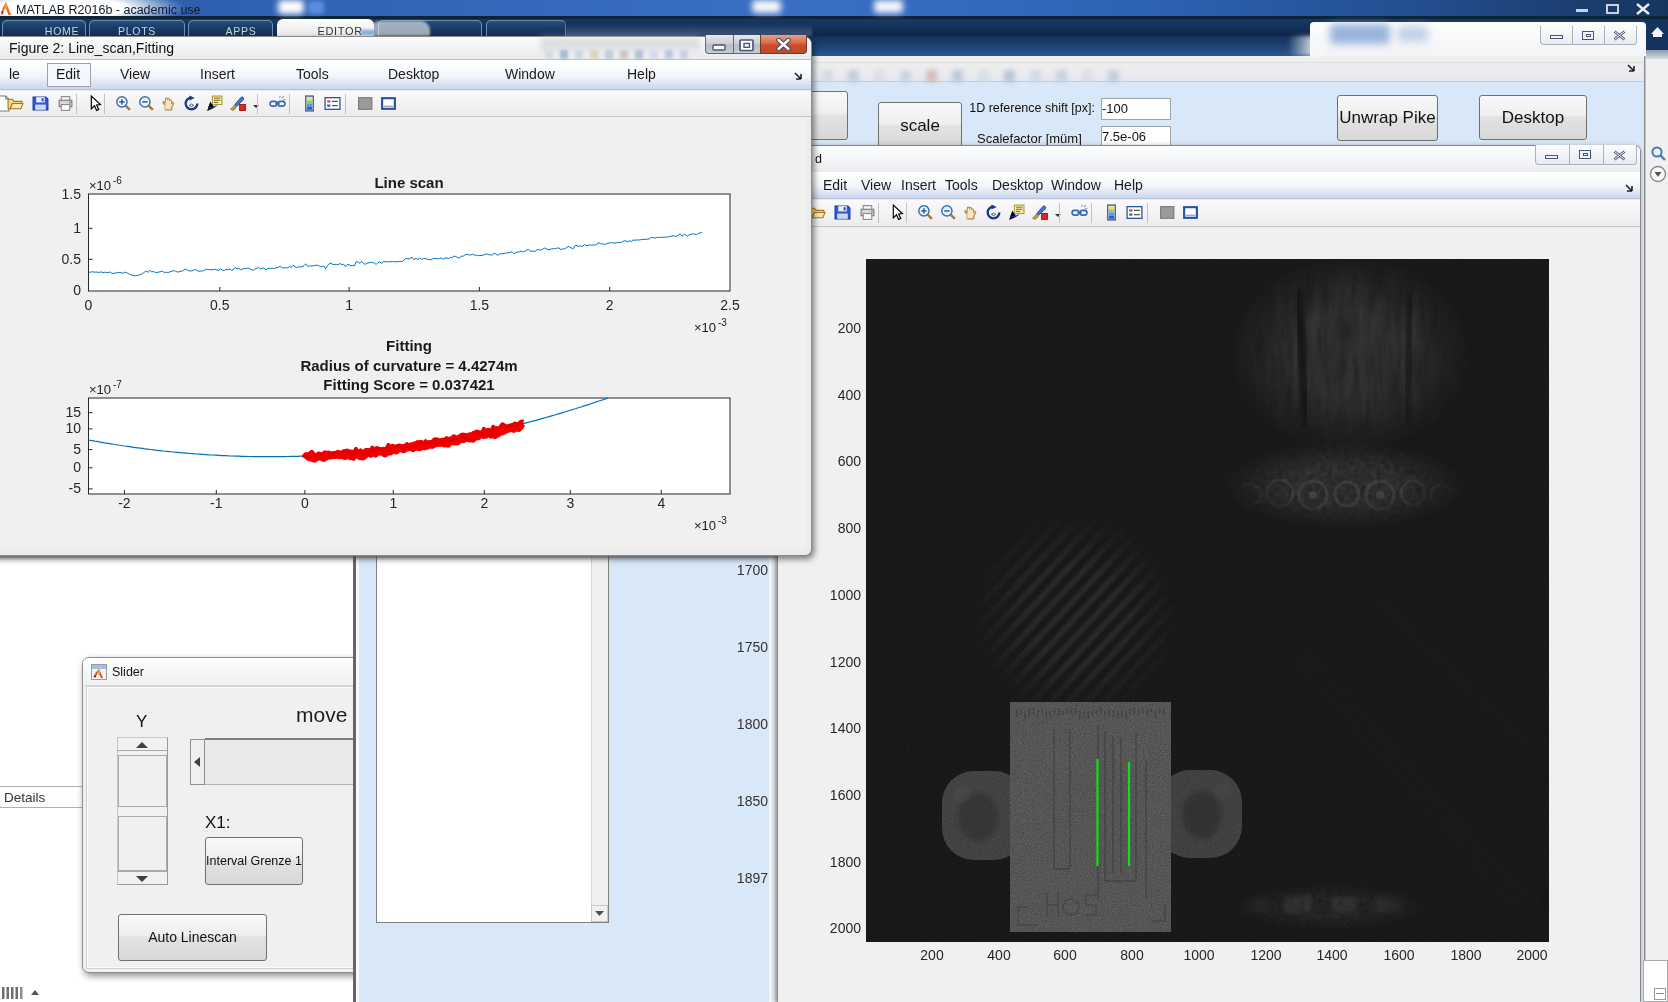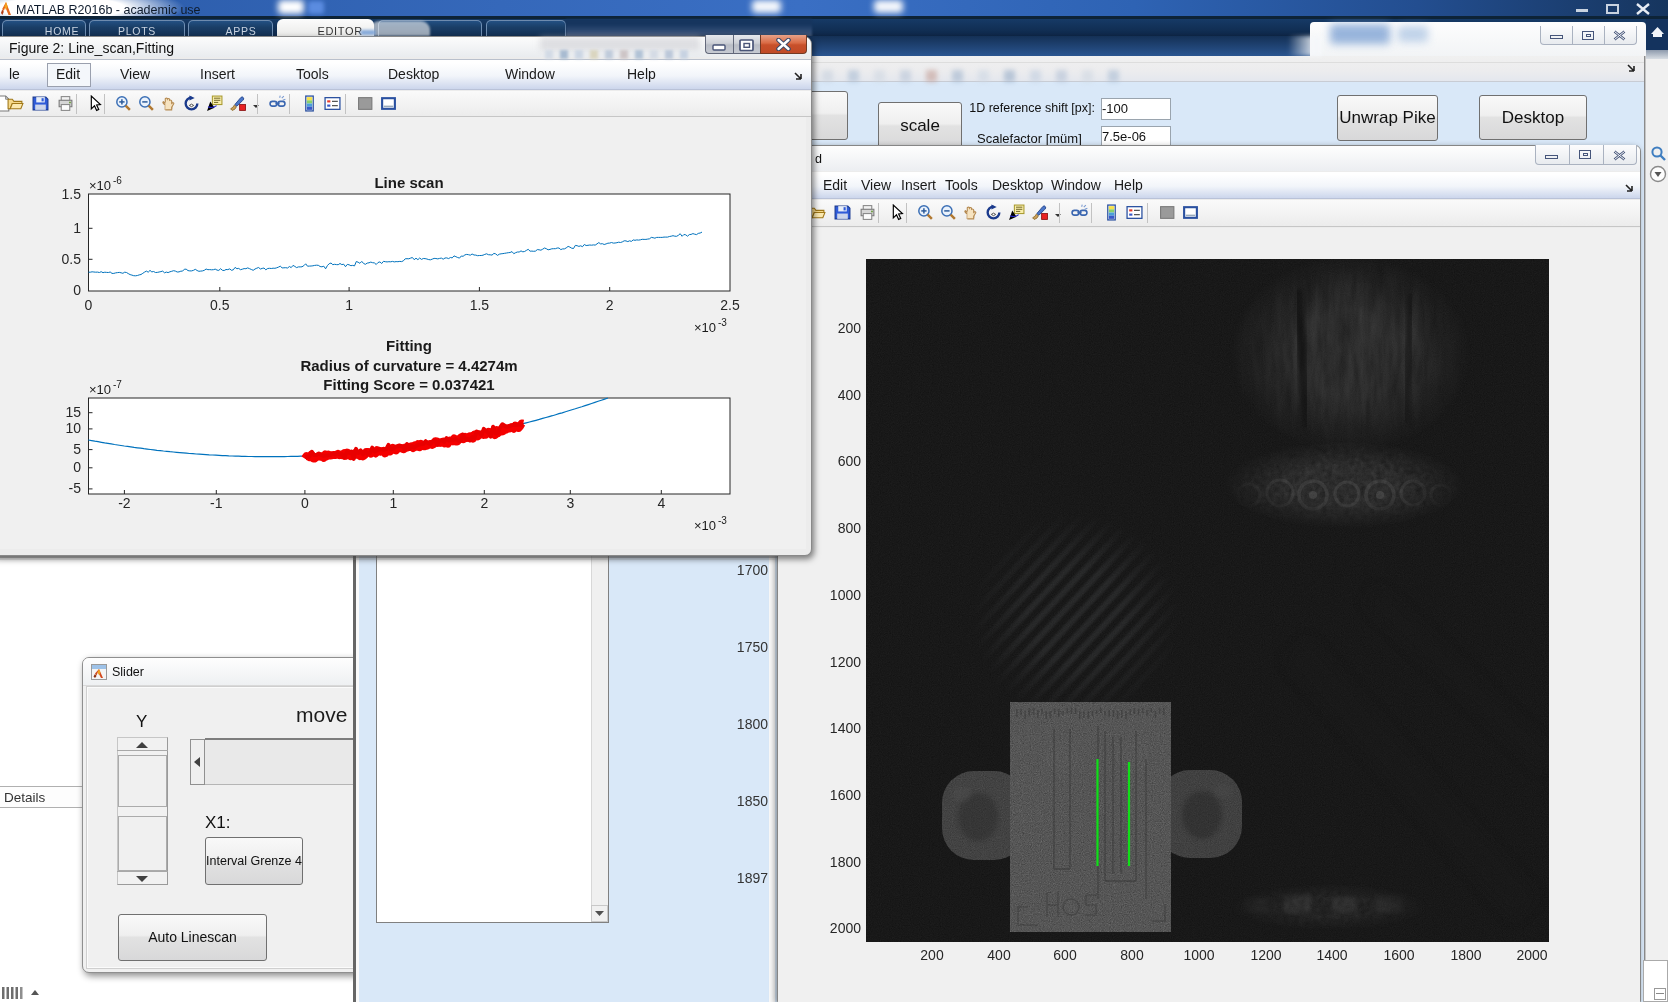--- a/index.html
+++ b/index.html
@@ -83,21 +83,21 @@
 <svg class="abs" style="left:136px;top:876px;" width="13" height="7">
       <polygon points="0,0 6,6 12,0" fill="#404040"></polygon>
     </svg>
 <div class="abs" style="left:190px;top:739px;width:15px;height:46px;background:#efefef;border:1px solid #909090;"></div>
 <svg class="abs" style="left:194px;top:757px;" width="7" height="11">
       <polygon points="6,0 0,5 6,10" fill="#404040"></polygon>
     </svg>
 <div class="abs" style="left:205px;top:738px;width:152px;height:47px;background:#e9e9e9;border-top:2px solid #7d7d7d;border-bottom:1px solid #b5b5b5;"></div>
 <div class="abs" style="left:296px;top:703px;font-size:21px;color:#1c1c1c;white-space:nowrap;">move line</div>
 <div class="abs" style="left:205px;top:813px;font-size:17px;color:#111;text-align:center;">X1:</div>
-<div class="btn7" style="left:205px;top:837px;width:98px;height:48px;font-size:12.5px;line-height:46px;">Interval Grenze 4</div>
+<div class="btn7" style="left:205px;top:837px;width:98px;height:48px;font-size:12.5px;line-height:46px;">Interval Grenze 1</div>
 <div class="btn7" style="left:118px;top:914px;width:149px;height:47px;font-size:14px;line-height:45px;">Auto Linescan</div>
 
 <div class="abs" style="left:565px;top:36px;width:1080px;height:966px;background:#f0f0f0;border:1px solid #8b8b8b;box-shadow:0 2px 6px rgba(0,0,0,.4);"></div>
 <div class="abs" style="left:566px;top:36px;width:1078px;height:20px;background:linear-gradient(#143055,#2a5590);"></div>
 <div class="abs" style="left:1310px;top:22px;width:336px;height:34px;background:linear-gradient(#fdfdfd,#f2f4f6);border-radius:4px 4px 0 0;"></div>
 <div class="abs" style="left:1330px;top:24px;width:60px;height:20px;background:#7fa3d4;border-radius:3px;filter:blur(4px);opacity:.8;"></div>
 <div class="abs" style="left:1398px;top:26px;width:30px;height:16px;background:#a8c2e2;border-radius:3px;filter:blur(4px);opacity:.7;"></div>
 <div class="abs" style="left:1540px;top:26px;width:97px;height:19px;border:1px solid #aab2c0;border-top:none;border-radius:0 0 4px 4px;background:linear-gradient(#fcfcfd,#e8ebef);"></div>
 <div class="abs" style="left:1572px;top:26px;width:1px;height:19px;background:#aab2c0;"></div>
 <div class="abs" style="left:1604px;top:26px;width:1px;height:19px;background:#aab2c0;"></div>

